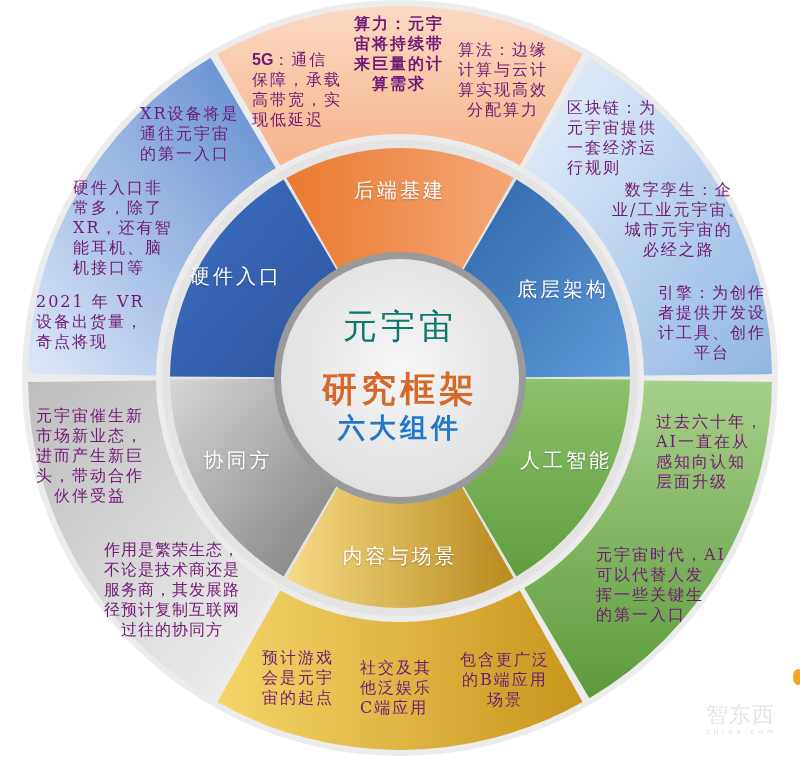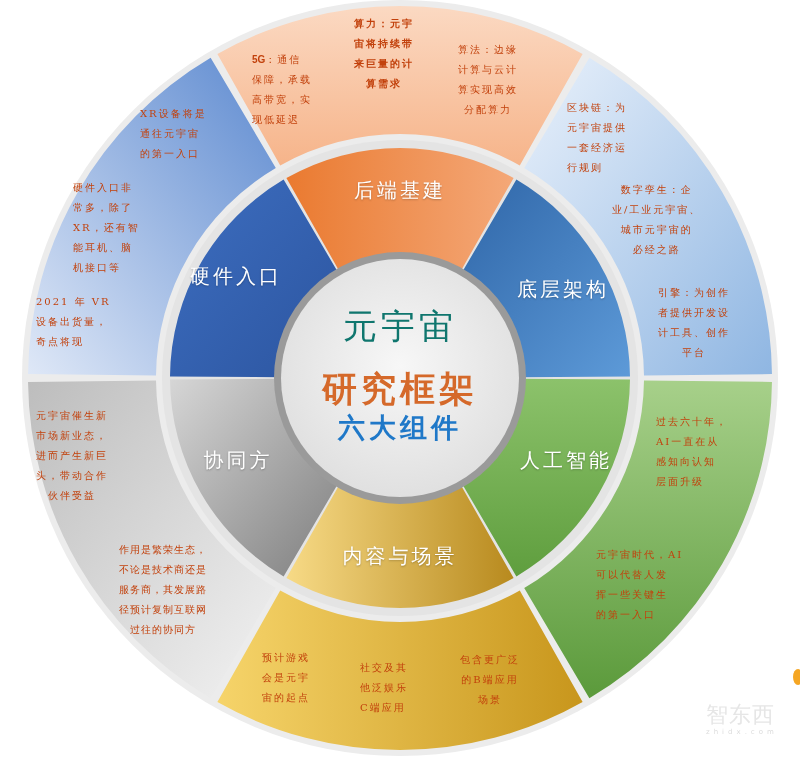--- a/index.html
+++ b/index.html
@@ -1,19 +1,19 @@
 <!DOCTYPE html>
 <html><head>
 <meta charset="utf-8">
 <style>
   html, body { margin:0; padding:0; background:#ffffff; }
   body { width:800px; height:758px; position:relative; overflow:hidden;
          font-family:"DejaVu Serif","Liberation Serif",serif; }
   #wheel { position:absolute; left:0; top:0; }
-  .note { position:absolute; font-size:10px; line-height:20px; color:#c2410c;
+  .note { position:absolute; font-size:16px; line-height:20px; color:#701a75;
           letter-spacing:2px; text-align:left; font-family:"DejaVu Serif","Liberation Serif",serif; }
   .note.c { text-align:center; }
   .note b { font-family:"Liberation Sans","DejaVu Sans",sans-serif; font-weight:bold; letter-spacing:0; }
   .seg-label { position:absolute; color:#ffffff; font-size:20px; letter-spacing:3px;
                font-family:"DejaVu Serif","Liberation Serif",serif; white-space:nowrap;
                text-shadow:0 1px 2px rgba(0,0,0,0.25); transform:translate(-50%,-50%); }
   .center-text { position:absolute; left:400px; transform:translateX(-50%); white-space:nowrap;
                  font-weight:bold; letter-spacing:4px; }
   #center-title { top:304px; font-size:34px; color:#0f766e; font-weight:normal;
                   font-family:"DejaVu Sans","Liberation Sans",sans-serif; }
@@ -187,21 +187,21 @@
   <div>场景</div>
 </div>
 
 <div class="note c" style="left:36px;top:406px;">
   <div>元宇宙催生新</div>
   <div>市场新业态，</div>
   <div>进而产生新巨</div>
   <div>头，带动合作</div>
   <div>伙伴受益</div>
 </div>
-<div class="note c" style="left:104px;top:540px;letter-spacing:1px;margin-left:15px;">
+<div class="note c" style="left:104px;top:540px;letter-spacing:1px;">
   <div>作用是繁荣生态，</div>
   <div>不论是技术商还是</div>
   <div>服务商，其发展路</div>
   <div>径预计复制互联网</div>
   <div>过往的协同方</div>
 </div>
 
 <div class="note" style="left:140px;top:104px;">
   <div>XR设备将是</div>
   <div>通往元宇宙</div>

